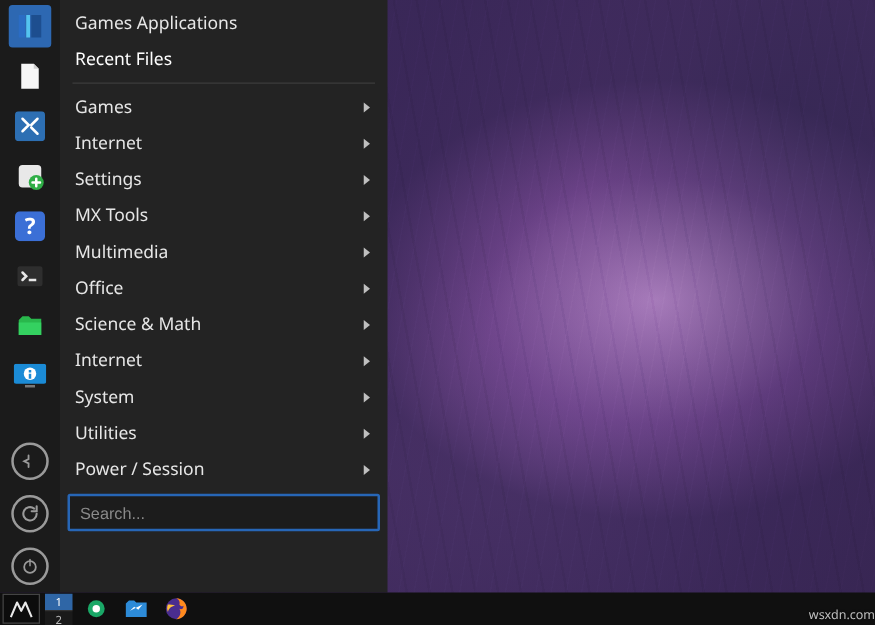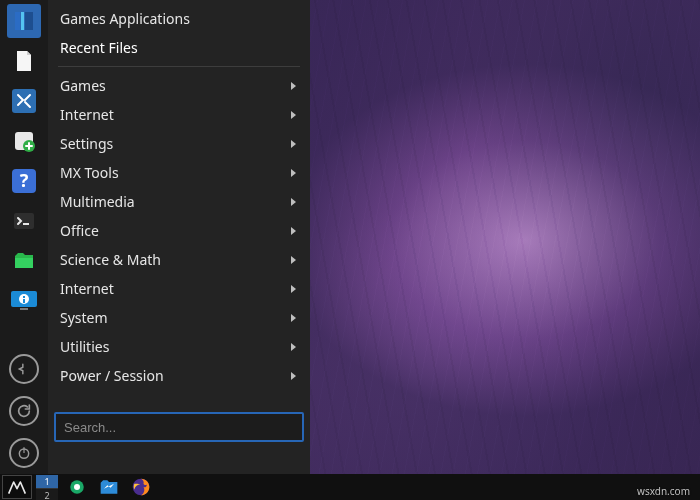--- a/index.html
+++ b/index.html
@@ -13,21 +13,21 @@
       linear-gradient(125deg, #142030 0%, #2b2148 35%, #5c3d72 55%, #3a2a55 80%, #1a1524 100%);
   }
   
   #desktop::before {
     content:""; position:absolute; inset:0;
     background:
       repeating-linear-gradient(100deg, rgba(255,255,255,0.05) 0 1px, transparent 1px 12px),
       repeating-linear-gradient(80deg, rgba(20,10,30,0.12) 0 2px, transparent 2px 18px);
     mix-blend-mode: overlay; opacity:.5;
   }
-  #watermark { position:absolute; right:10px; bottom:2px; color:#ddd; font-size:10px; opacity:.85; text-shadow:0 0 2px #000; z-index:50; }
+  #watermark { position:absolute; right:0; bottom:2px; color:#ddd; font-size:10px; opacity:.85; text-shadow:0 0 2px #000; z-index:50; }
 
   
   #launcher {
     position:absolute; left:0; top:0; width:48px; height:474px;
     background:#1b1b1b; display:flex; flex-direction:column; align-items:center;
     padding-top:4px; gap:6px; z-index:30;
   }
   .launch-slot {
     width:34px; height:34px; border-radius:3px;
     display:flex; align-items:center; justify-content:center;
@@ -52,21 +52,21 @@
     display:flex; align-items:center; height:29px; padding:0 8px 0 6px;
     border-radius:3px; cursor:pointer; position:relative;
   }
   .menu-row.dim { color:#ffffff; cursor:default; }
   .menu-label { flex:1; }
   .submenu-caret {
     width:0; height:0; border-top:4px solid transparent; border-bottom:4px solid transparent;
     border-left:5px solid #bfbfbf;
   }
   .menu-sep { height:1px; background:#3d3d3d; margin:4px 4px; }
-  #search-wrap { margin:22px 0 0 0;border-radius:10px; }
+  #search-wrap { margin:5px 0 0 0;border-radius:10px; }
   #search {
     width:100%; height:30px; background:#1c1c1c; color:#cfcfcf;
     border:2px solid #2766b6; border-radius:2px; padding:0 8px;
     font-size:13px; outline:none;
   }
   #search::placeholder { color:#8a8a8a; }
 
   
   #taskbar {
     position:absolute; left:0; bottom:0; width:700px; height:26px;

